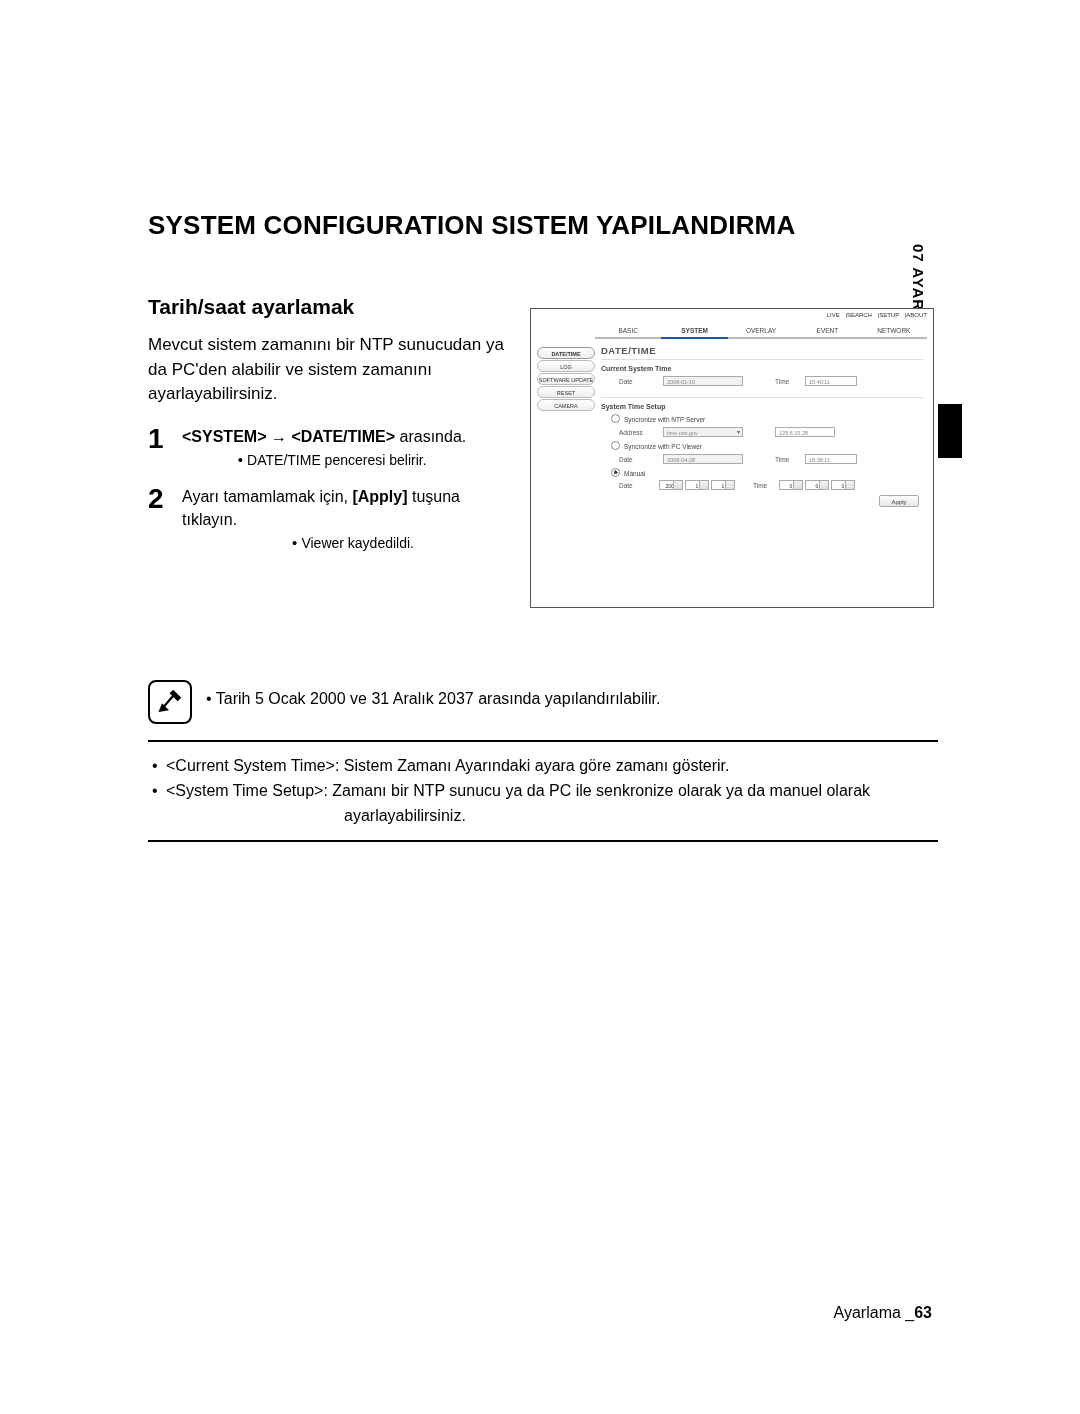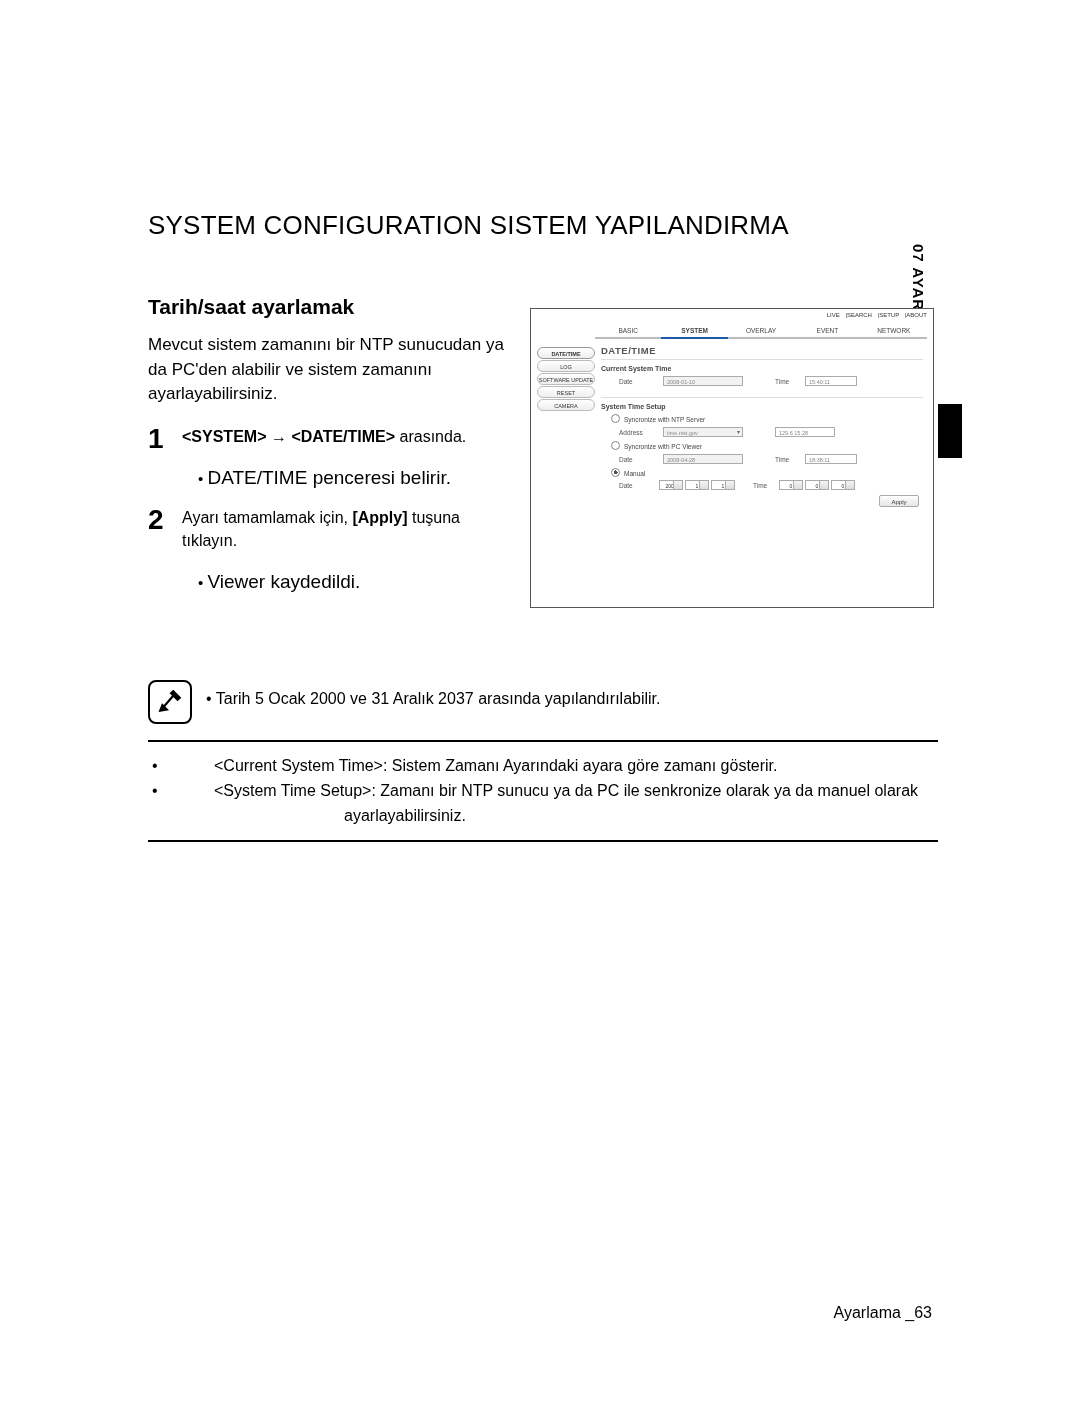--- a/index.html
+++ b/index.html
@@ -1,43 +1,43 @@
 <!DOCTYPE html>
 <html><head>
 <meta charset="utf-8">
 <style>
   * { box-sizing: border-box; margin: 0; padding: 0; }
   html, body { width: 1080px; height: 1414px; background: #fff; font-family: Arial, Helvetica, sans-serif; color: #000; }
   .page { position: relative; width: 1080px; height: 1414px; }
   .content { position: absolute; left: 148px; top: 210px; width: 800px; }
-  .section-title { font-size: 26px; font-weight: normal; letter-spacing: .2px; margin-bottom: 54px; }
+  .section-title { font-size: 26px; font-weight: bold; letter-spacing: .2px; margin-bottom: 54px; }
   .subsection-title { font-size: 21px; font-weight: bold; margin-bottom: 14px; }
   .intro { font-size: 17px; line-height: 1.45; width: 360px; }
   .steps { margin-top: 18px; width: 360px; }
   .step { display: flex; gap: 10px; margin-bottom: 14px; }
   .step-num { font-size: 28px; font-weight: bold; line-height: 1; width: 24px; flex-shrink: 0; }
   .step-body { font-size: 16px; line-height: 1.45; }
   .step-body .strong { font-weight: bold; }
-  .bullet { margin-left: 16px; margin-top: 16px; font-size: 19px; }
+  .bullet { margin-left: 16px; margin-top: 1px; font-size: 14px; text-align: center; }
   .bullet::before { content: "• "; font-size: 15px; }
   .note-block { position: absolute; left: 148px; top: 680px; width: 790px; display: flex; align-items: flex-start; gap: 14px; }
   .note-icon { width: 44px; height: 44px; border: 2px solid #000; border-radius: 8px; display: flex; align-items: center; justify-content: center; flex-shrink: 0; }
   .note-icon svg { width: 26px; height: 26px; }
   .note-text { font-size: 16px; padding-top: 10px; }
   .note-text::before { content: "• "; }
   .def-block { position: absolute; left: 148px; top: 740px; width: 790px; border-top: 2px solid #000; border-bottom: 2px solid #000; padding: 12px 4px; }
   .def-row { display: flex; font-size: 16px; line-height: 1.55; }
   .def-row .dot { width: 14px; flex-shrink: 0; }
-  .def-row .txt { flex: 1; margin-left: 48px; }
+  .def-row .txt { flex: 1; }
   .def-cont { padding-left: 192px; font-size: 16px; line-height: 1.55; }
   .side-tab { position: absolute; right: 144px; top: 244px; width: 26px; height: 160px; }
   .side-tab-text { font-size: 15px; font-weight: bold; letter-spacing: 1px; writing-mode: vertical-rl; text-orientation: mixed; }
   .side-black { position: absolute; right: 118px; top: 404px; width: 24px; height: 54px; background: #000; }
   .footer { position: absolute; right: 148px; bottom: 92px; font-size: 16px; }
-  .footer .pg { font-weight: normal; }
+  .footer .pg { font-weight: bold; }
   
   .shot { position: absolute; left: 530px; top: 308px; width: 404px; height: 300px; border: 1px solid #555; background: #fff; font-size: 7px; color: #333; }
   .shot-topbar { position: absolute; right: 0; top: 0; padding: 3px 6px; font-size: 6px; color: #333; }
   .shot-topbar span { margin-left: 4px; }
   .shot-tabs { position: absolute; left: 64px; top: 14px; right: 6px; height: 16px; display: flex; }
   .shot-tabs div { flex: 1; text-align: center; font-size: 6.5px; line-height: 16px; border-bottom: 2px solid #bbb; color: #444; }
   .shot-tabs div.active { border-color: #1a5aa8; font-weight: bold; }
   .shot-side { position: absolute; left: 6px; top: 38px; width: 58px; display: flex; flex-direction: column; gap: 1px; }
   .shot-side div { height: 12px; font-size: 5.5px; line-height: 12px; text-align: center; border: 1px solid #bbb; border-radius: 6px; background: linear-gradient(#fff,#eee); }
   .shot-side div.active { border-color: #999; font-weight: bold; }

